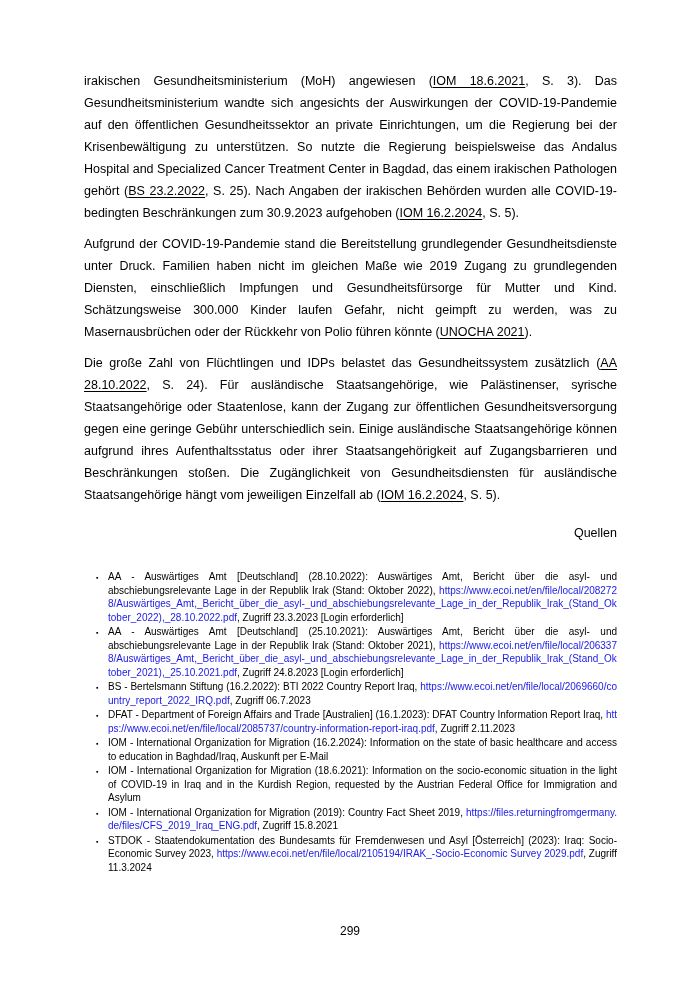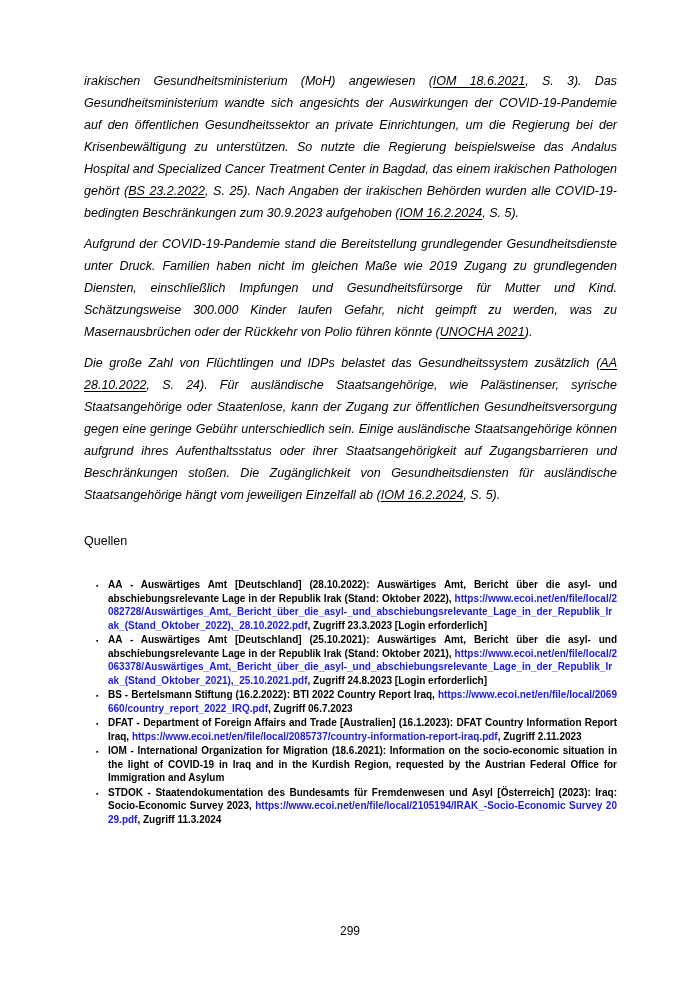--- a/index.html
+++ b/index.html
@@ -13,43 +13,42 @@
     background: #ffffff;
     padding: 70px 83px 0 84px;
     overflow: hidden;
   }
   .para {
     font-size: 12.5px;
     line-height: 22px;
     text-align: justify;
     margin-bottom: 9px;
     hyphens: auto;
-    font-style: italic;
     -webkit-hyphens: auto;
   }
   .cite {
     color: #000;
     text-decoration: underline;
     text-underline-offset: 2px;
     cursor: pointer;
   }
   .url {
     color: var(--link-blue, #1a1ae6);
     word-break: break-all;
     cursor: pointer;
   }
   .sources-heading {
     font-size: 12.5px;
     font-weight: normal;
-    margin-top: 28px;
+    margin-top: 20px;
     margin-bottom: 30px;
+    text-align: right;
   }
   .sources-list {
     list-style: none;
-    font-weight: bold;
   }
   .source-item {
     display: flex;
     font-size: 10px;
     line-height: 13.5px;
     text-align: justify;
     margin-bottom: 1px;
   }
   .bullet {
     flex: 0 0 12px;
@@ -97,21 +96,29 @@
       <li class="source-item">
         <span class="bullet">▪</span>
         <span class="source-text"><span>BS - Bertelsmann Stiftung (16.2.2022): BTI 2022 Country Report Iraq, </span><span class="url">https://www.ecoi.net/en/file/local/2069660/country_report_2022_IRQ.pdf</span><span>, Zugriff 06.7.2023</span></span>
       </li>
       <li class="source-item">
         <span class="bullet">▪</span>
         <span class="source-text"><span>DFAT - Department of Foreign Affairs and Trade [Australien] (16.1.2023): DFAT Country Information Report Iraq, </span><span class="url">https://www.ecoi.net/en/file/local/2085737/country-information-report-iraq.pdf</span><span>, Zugriff 2.11.2023</span></span>
       </li>
       <li class="source-item">
         <span class="bullet">▪</span>
+        <span class="source-text"><span>IOM - International Organization for Migration (16.2.2024): Information on the state of basic healthcare and access to education in Baghdad/Iraq, Auskunft per E-Mail</span></span>
+      </li>
+      <li class="source-item">
+        <span class="bullet">▪</span>
         <span class="source-text"><span>IOM - International Organization for Migration (18.6.2021): Information on the socio-economic situation in the light of COVID-19 in Iraq and in the Kurdish Region, requested by the Austrian Federal Office for Immigration and Asylum</span></span>
+      </li>
+      <li class="source-item">
+        <span class="bullet">▪</span>
+        <span class="source-text"><span>IOM - International Organization for Migration (2019): Country Fact Sheet 2019, </span><span class="url">https://files.returningfromgermany.de/files/CFS_2019_Iraq_ENG.pdf</span><span>, Zugriff 15.8.2021</span></span>
       </li>
       <li class="source-item">
         <span class="bullet">▪</span>
         <span class="source-text"><span>STDOK - Staatendokumentation des Bundesamts für Fremdenwesen und Asyl [Österreich] (2023): Iraq: Socio-Economic Survey 2023, </span><span class="url">https://www.ecoi.net/en/file/local/2105194/IRAK_-Socio-Economic Survey 2029.pdf</span><span>, Zugriff 11.3.2024</span></span>
       </li>
     </ul>
 
   <div class="page-number">299</div>
 </div>
 

